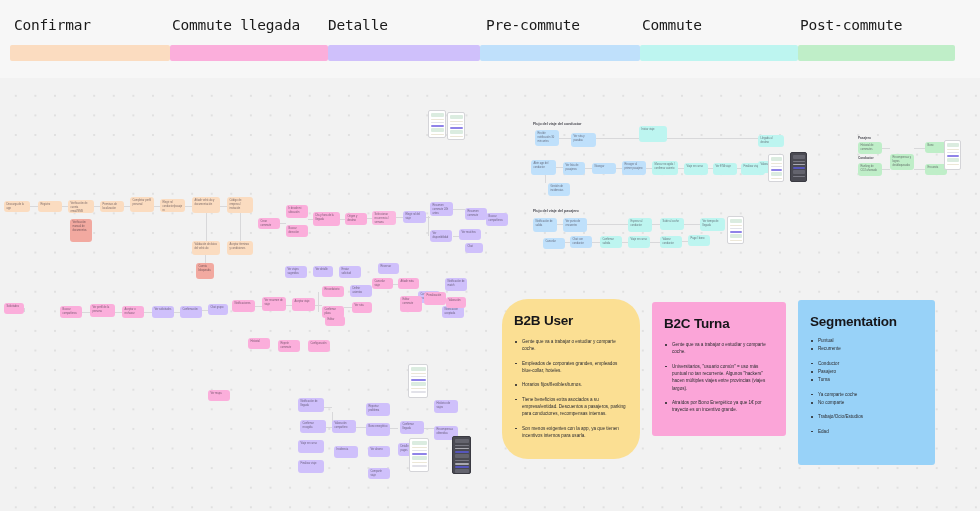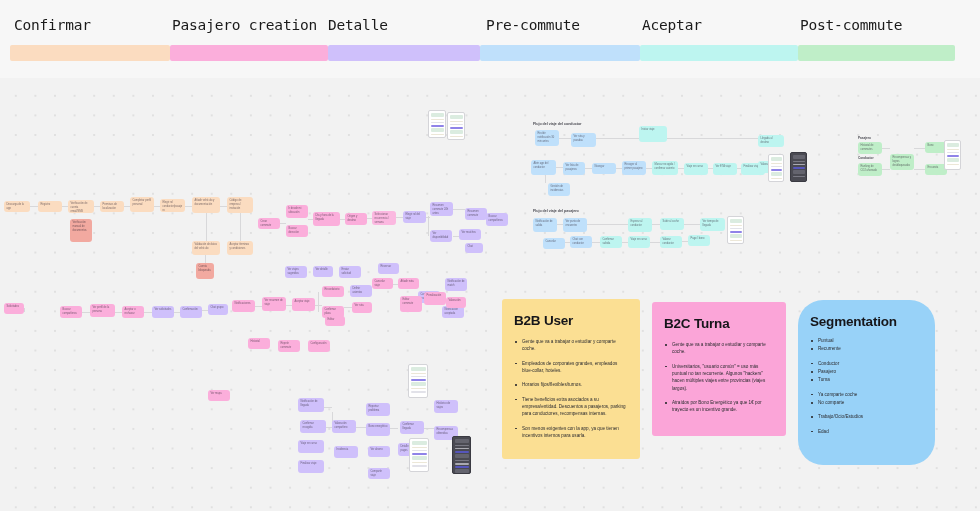--- a/index.html
+++ b/index.html
@@ -69,21 +69,21 @@
     background:#fff;border:0.6px solid #d4d4d8;
   }
   .phone.dark{background:#4a4a52;border-color:#3a3a42;}
   .ph-row{position:absolute;border-radius:1px;}
 
   
   .card{
     position:absolute;border-radius:3px;box-sizing:border-box;
     padding:14px 12px 12px 12px;z-index:20;
   }
-  .card-b2b{background:#fbdf93;}
+  .card-b2b{background:#fbdf93;border-radius:26px;}
   .card-b2c{background:#fba5d8;}
   .card-seg{background:#98d2f8;}
   .card-title{
     font-size:13.5px;font-weight:700;color:#16161a;margin:0 0 10px 0;
     letter-spacing:-0.2px;
   }
   .card-seg .card-title{margin-bottom:8px;}
   .bullets{list-style:none;margin:0;padding:0;}
   .bullets li{
     position:relative;padding-left:8px;margin-bottom:7px;
@@ -97,24 +97,24 @@
   .bullets .gap{margin-top:7px;}
 </style>
 </head>
 <body>
 
 <div class="board">
 
   <div class="header">
     <div id="phase-labels">
         <div class="phase-label" style="left: 14px;">Confirmar</div>
-        <div class="phase-label" style="left: 172px;">Pasajero creation</div>
+        <div class="phase-label" style="left: 172px;">Commute llegada</div>
         <div class="phase-label" style="left: 328px;">Detalle</div>
         <div class="phase-label" style="left: 486px;">Pre-commute</div>
-        <div class="phase-label" style="left: 642px;">Aceptar</div>
+        <div class="phase-label" style="left: 642px;">Commute</div>
         <div class="phase-label" style="left: 800px;">Post-commute</div>
       </div>
     <div id="phase-bands">
         <div class="phase-band" style="left: 10px; width: 160px; background: rgb(251, 220, 192);"></div>
         <div class="phase-band" style="left: 170px; width: 158px; background: rgb(251, 174, 219);"></div>
         <div class="phase-band" style="left: 328px; width: 152px; background: rgb(207, 192, 251);"></div>
         <div class="phase-band" style="left: 480px; width: 160px; background: rgb(191, 224, 251);"></div>
         <div class="phase-band" style="left: 640px; width: 158px; background: rgb(189, 245, 240);"></div>
         <div class="phase-band" style="left: 798px; width: 157px; background: rgb(191, 238, 200);"></div>
       </div>
@@ -387,21 +387,21 @@
 
     <div class="card card-b2c" style="left:652px;top:224px;width:134px;height:134px;">
       <div class="card-title">B2C Turna</div>
       <ul class="bullets" id="b2c-bullets">
           <li>Gente que va a trabajar o estudiar y comparte coche.</li>
           <li>Universitarios, "usuario común" = uso más puntual no tan recurrente. Algunos "hackers" hacen múltiples viajes entre provincias (viajes largos).</li>
           <li>Atraídos por Bono Energético ya que 1€ por trayecto es un incentivo grande.</li>
         </ul>
     </div>
 
-    <div class="card card-seg" style="left:798px;top:222px;width:137px;height:165px;border-radius:25px;">
+    <div class="card card-seg" style="left:798px;top:222px;width:137px;height:165px;">
       <div class="card-title">Segmentation</div>
       <ul class="bullets tight" id="seg-bullets">
           <li>Puntual</li>
           <li>Recurrente</li>
           <li class="gap">Conductor</li>
           <li>Pasajero</li>
           <li>Turna</li>
           <li class="gap">Ya comparte coche</li>
           <li>No comparte</li>
           <li class="gap">Trabajo/Ocio/Estudios</li>

